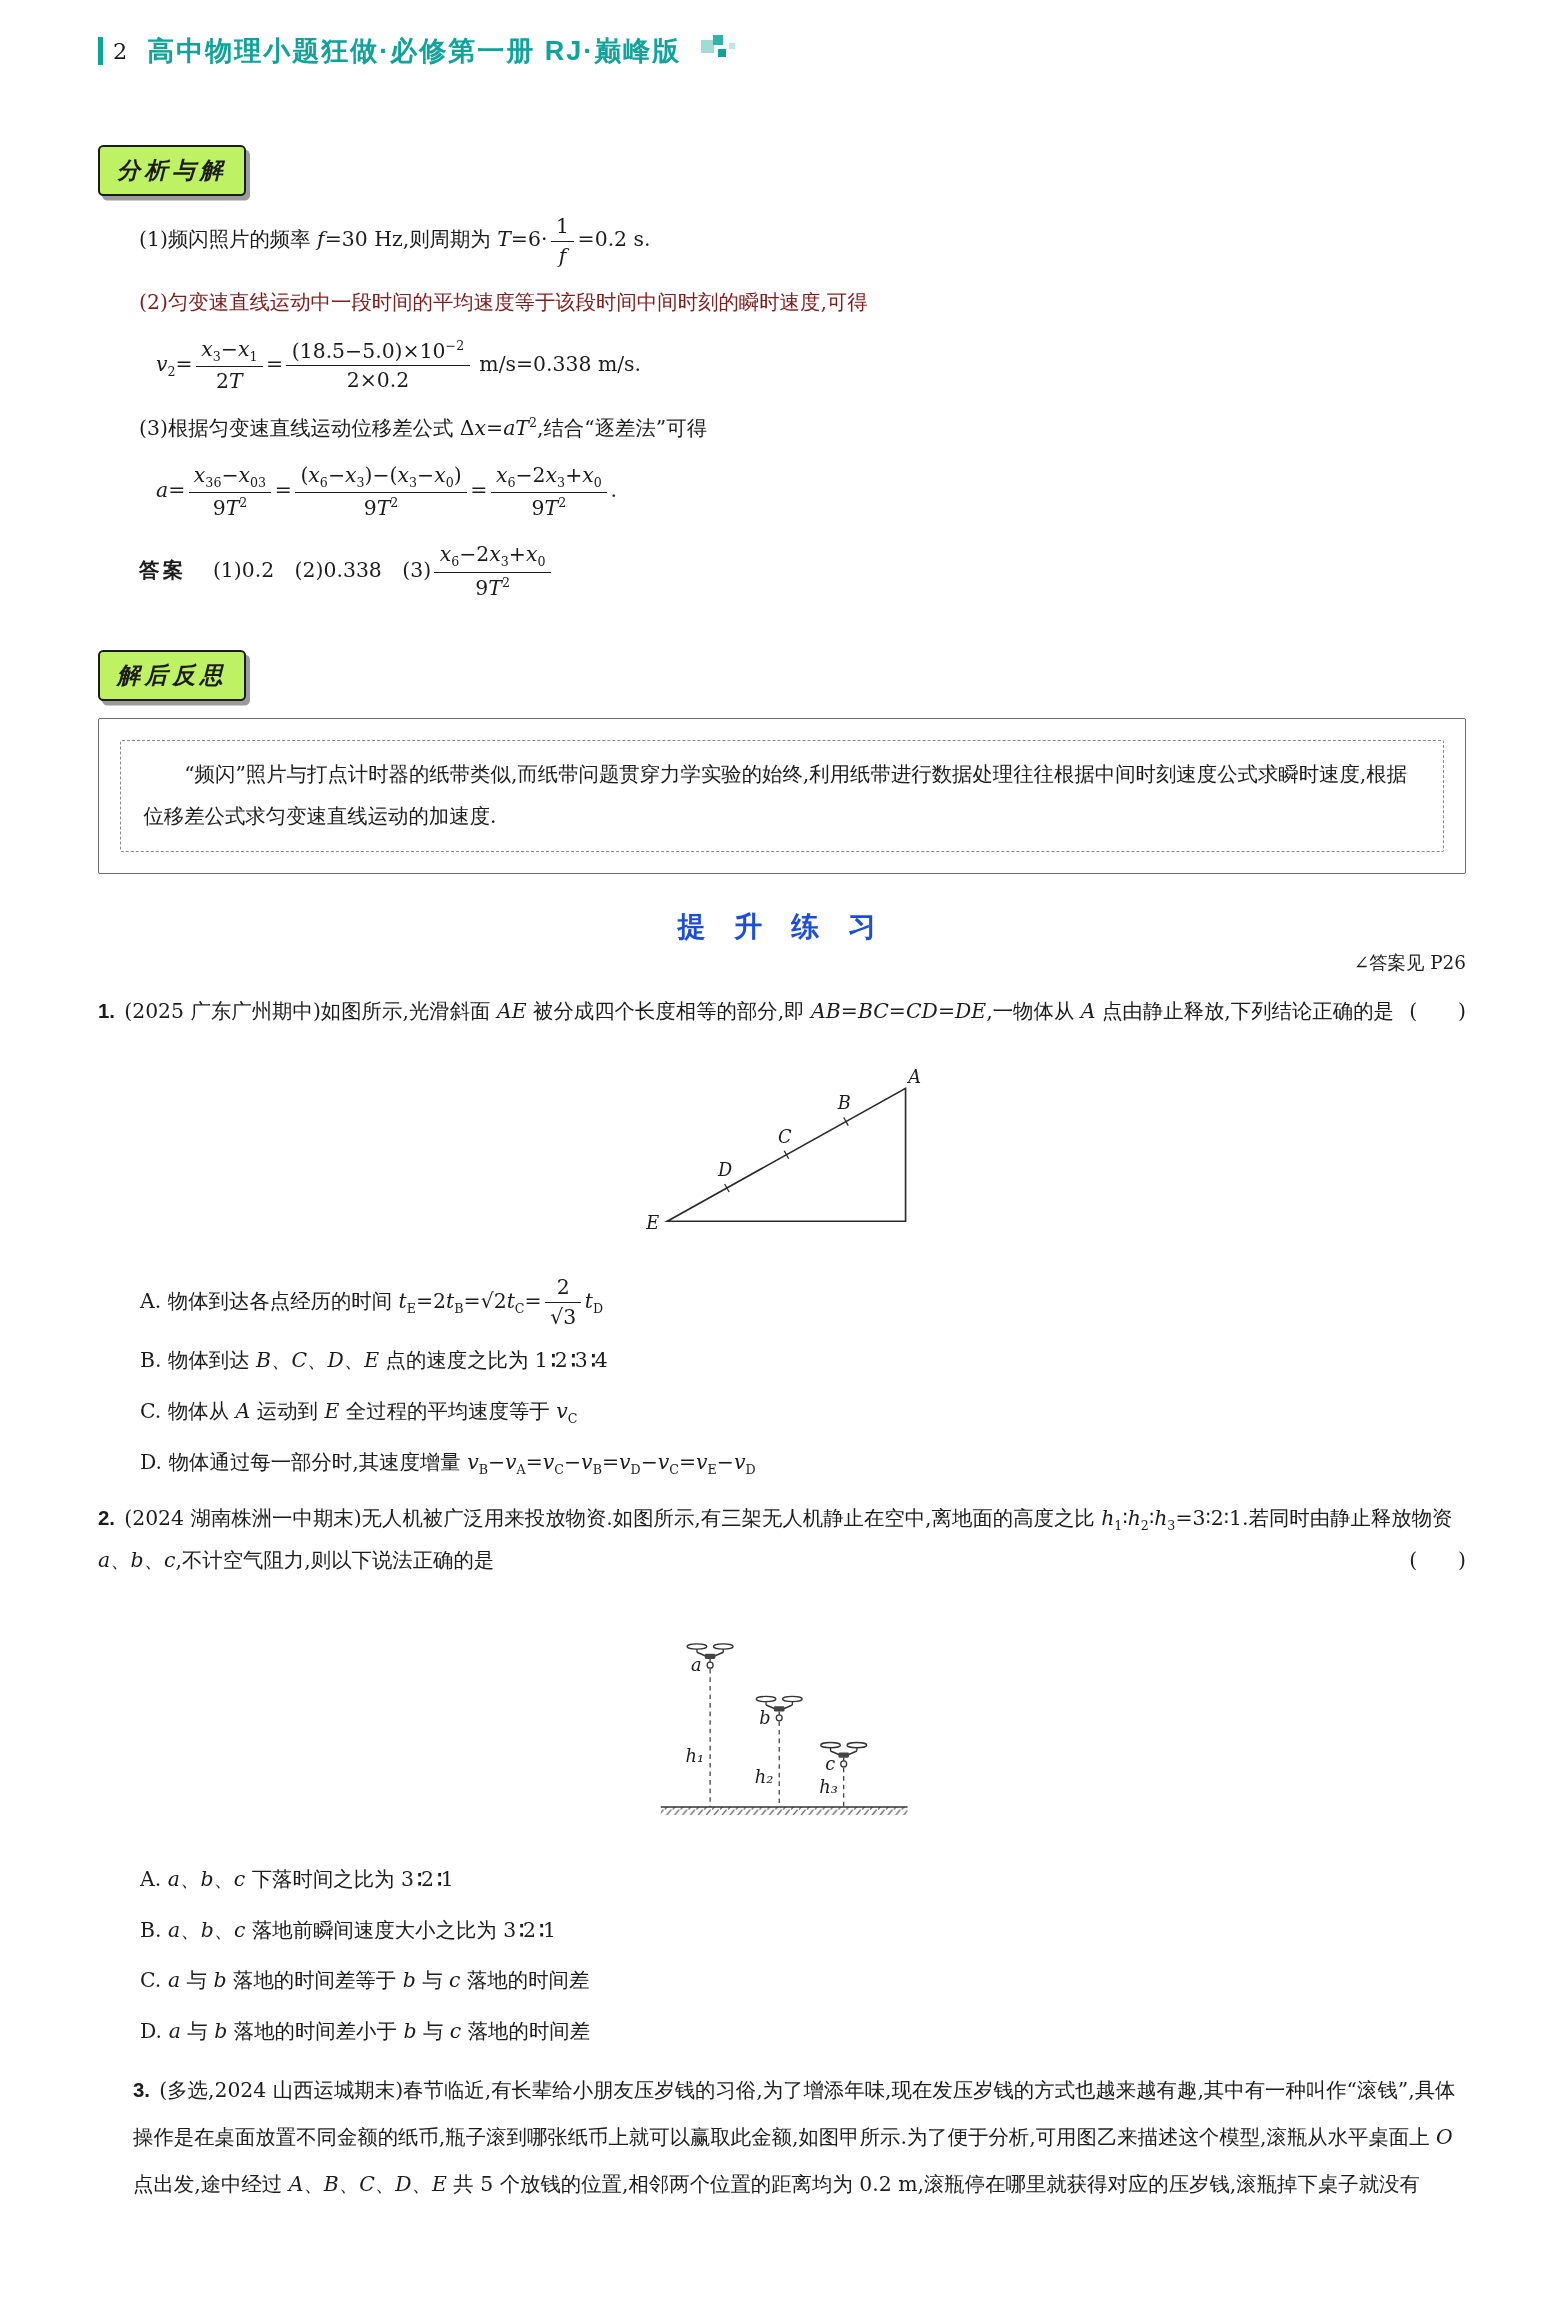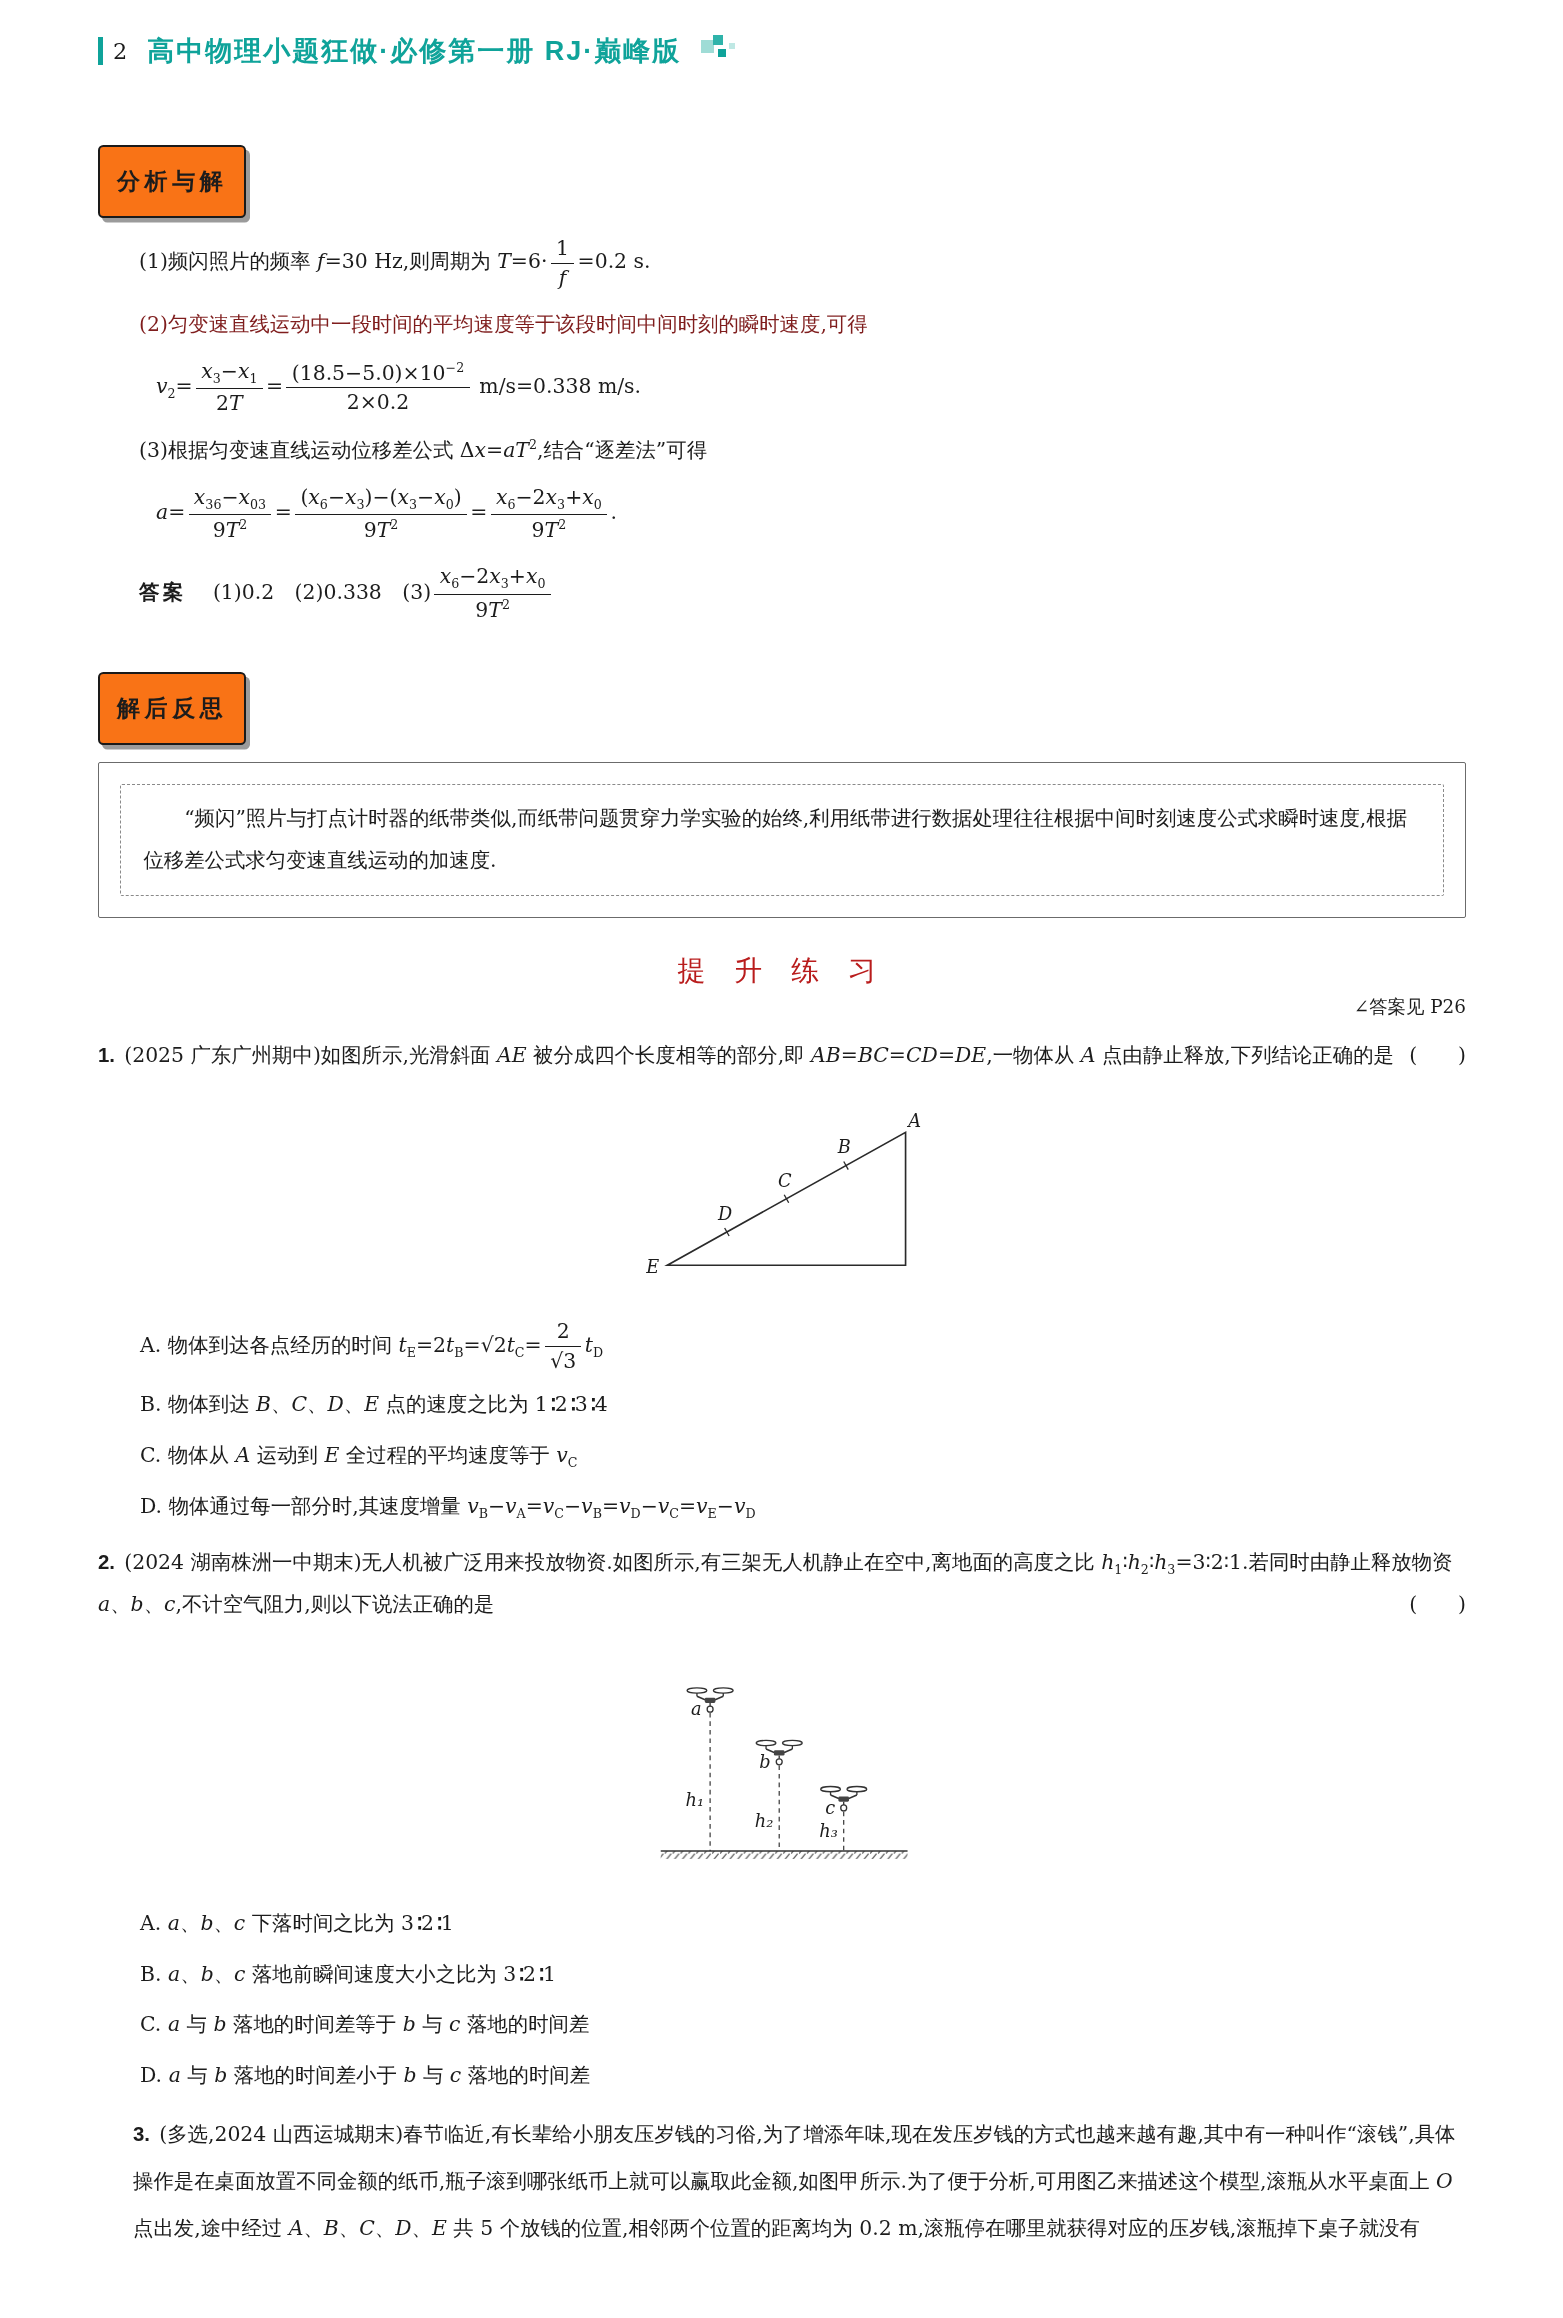--- a/index.html
+++ b/index.html
@@ -14,46 +14,47 @@
   .pnum{font-size:22.4px; margin-right:20px;}
   .htitle{color:#0fa39a; font-weight:bold; font-family:"Liberation Sans",sans-serif; font-size:27px; letter-spacing:2px;}
   .deco{position:relative; width:42px; height:32px; margin-left:20px;}
   .sq{position:absolute; display:block;}
   .sq.s1{width:13px;height:13px;background:#9fdcd6;left:0;top:5.3px;}
   .sq.s2{width:10px;height:10px;background:#2fb3aa;left:12px;top:0;}
   .sq.s3{width:8px;height:8px;background:#0fa39a;left:17px;top:14.5px;}
   .sq.s4{width:6px;height:6px;background:#bfe8e4;left:28px;top:8px;}
   
   .badge{
-    display:inline-block; margin:78px 0 0 0; padding:19px 17px;
-    border:2px solid #1a1a1a; border-radius:5.3px; background:#f97316;
+    display:inline-block; margin:78px 0 0 0; padding:8px 17px;
+    border:2px solid #1a1a1a; border-radius:5.3px; background:#bef264;
     font-family:"Liberation Sans",sans-serif; font-weight:bold; font-size:23px; letter-spacing:4.6px;
     box-shadow:4px 4.6px 0 #9b9b9b;
+    font-style:italic;
   }
   .badge.second{margin-top:30px;}
   
   .ana{margin-top:18.4px; padding-left:41px;}
   .step{margin:16px 0; line-height:1.8;}
   .teal{color:#7f1d1d;}
   .formula{margin:12px 17px;}
   .answerline{margin-top:22.4px;}
   .anslabel{font-family:"Liberation Sans",sans-serif; font-weight:bold; letter-spacing:3.3px; margin-right:20px;}
   
   .v{font-family:"DejaVu Serif",serif; font-style:italic;}
   sub,sup{font-size:0.62em;}
   .frac{display:inline-block; vertical-align:middle; text-align:center; line-height:1.2; margin:0 3.3px;}
   .frac .num{display:block; padding:0 5.3px 2px; border-bottom:1.6px solid #1c1c1c;}
   .frac .den{display:block; padding:2px 5.3px 0;}
   
   .refbox{margin-top:17px; border:1px solid #6b6b6b; padding:21px; border-radius:2px;}
   .refbox .in{border:1px dashed #8a8a8a; padding:13px 22.4px; border-radius:2px;}
   .refbox p{margin:0; line-height:2.05; text-indent:2em;}
   
-  .sect{margin:34px 0 4px; text-align:center; color:#b91c1c; font-family:"Liberation Sans",sans-serif;
-        font-weight:normal; font-size:28px; letter-spacing:10.5px;}
+  .sect{margin:34px 0 4px; text-align:center; color:#1d4ed8; font-family:"Liberation Sans",sans-serif;
+        font-weight:bold; font-size:28px; letter-spacing:10.5px;}
   .ansnote{text-align:right; font-size:18.4px; margin:4px 0 9.2px;}
   .question{margin-top:16px; line-height:2.05;}
   .stem{position:relative; margin:5.3px 0; padding-right:4px;}
   .qnum{font-family:"Liberation Sans",sans-serif; font-weight:bold; margin-right:9.2px;}
   .paren{position:absolute; right:0; bottom:0;}
   .opts{padding-left:42px; margin-top:12px;}
   .opt{margin:12px 0; line-height:1.9;}
   .optlabel{margin-right:6.6px;}
   .fig{text-align:center; margin:30px 0 22.4px;}
   .q3stem{line-height:2.3;margin-left:35px;}

